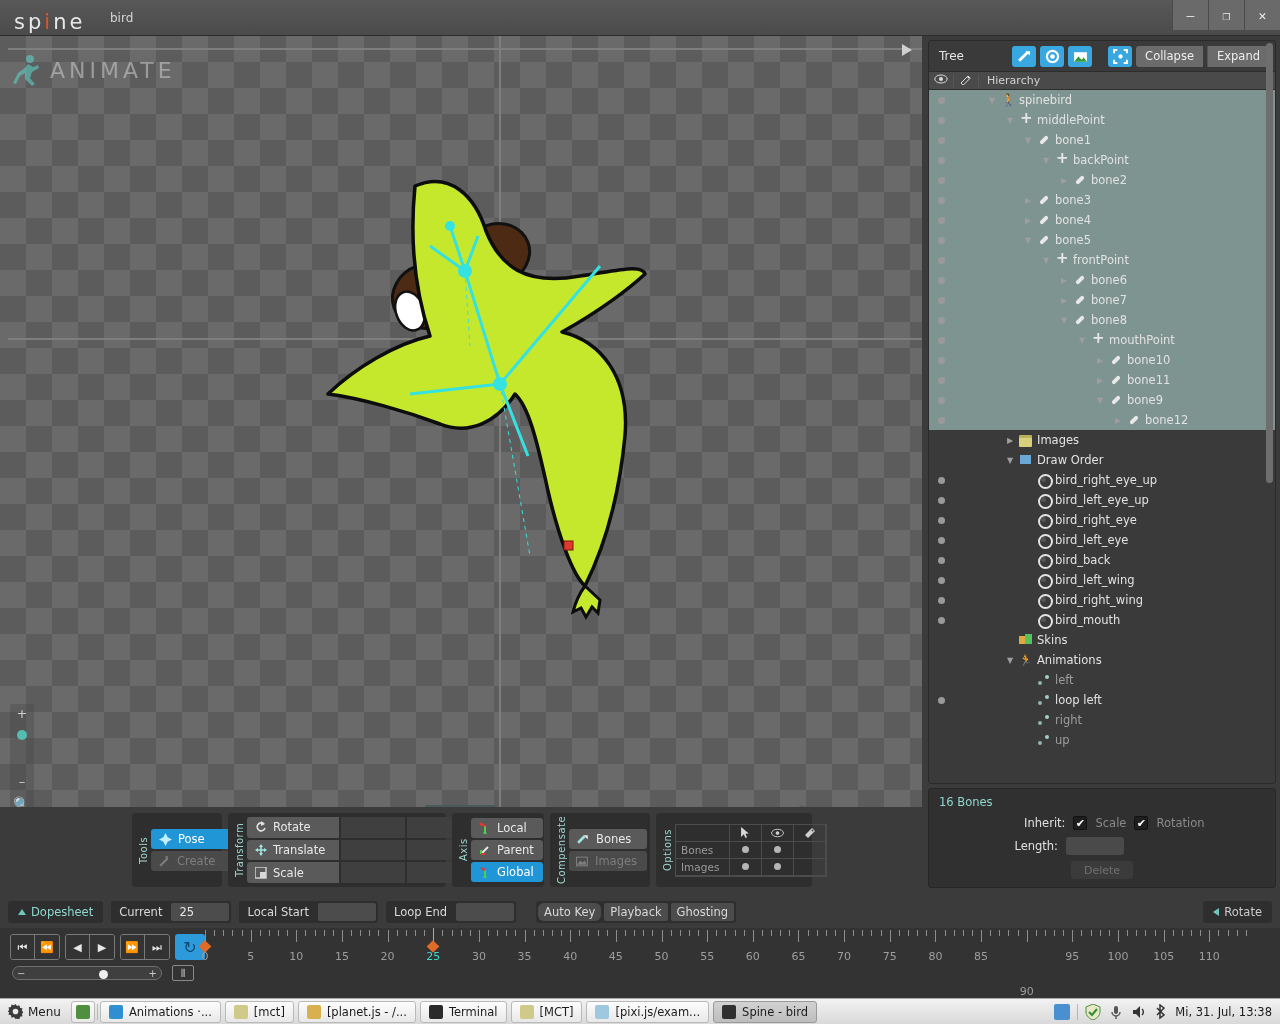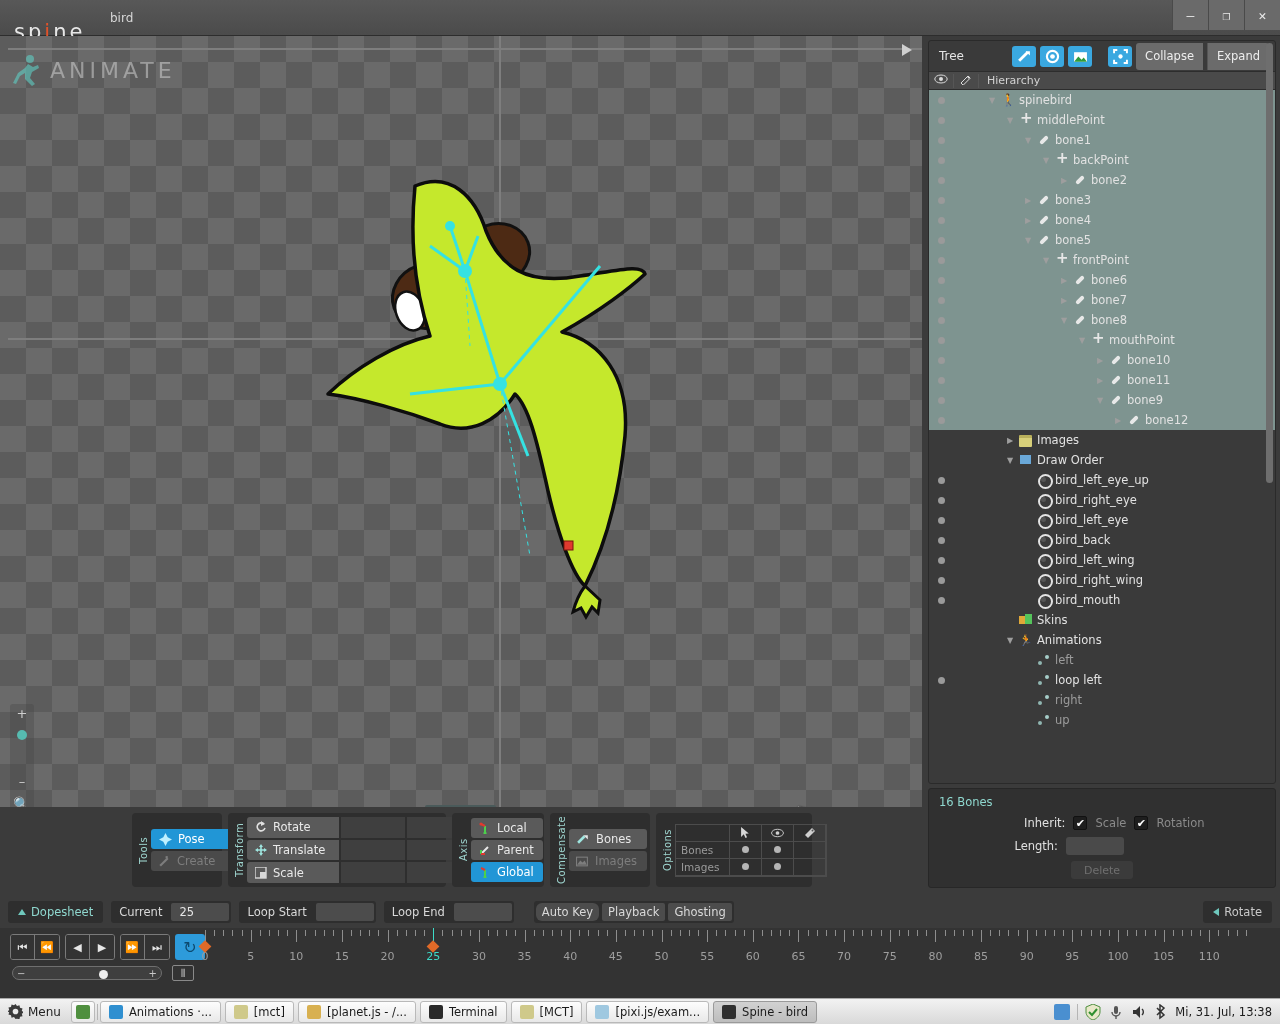--- a/index.html
+++ b/index.html
@@ -2,21 +2,21 @@
 <html><head>
 <meta charset="utf-8">
 <style>
   * { box-sizing: border-box; margin:0; padding:0; }
   html,body{width:1280px;height:1024px;overflow:hidden;background:#3b3b3b;
     font-family:"DejaVu Sans","Liberation Sans",sans-serif;}
 
   
   #titlebar{position:absolute;left:0;top:0;width:1280px;height:36px;
     background:linear-gradient(#585858,#4b4b4b);border-bottom:1px solid #2d2d2d;}
-  #logo{position:absolute;left:14px;top:20px;font-size:21px;letter-spacing:3px;
+  #logo{position:absolute;left:14px;top:10px;font-size:21px;letter-spacing:3px;
     color:#e8e8e8;font-weight:400;}
   #logo .dot{color:#e1522a;}
   #projname{position:absolute;left:110px;top:11px;font-size:12px;color:#d7d7d7;}
   .winbtns{position:absolute;right:0;top:0;height:30px;display:flex;}
   .winbtn{width:36px;height:30px;background:#6a6a6a;border-left:1px solid #4a4a4a;
     color:#ececec;font-size:13px;display:flex;align-items:center;justify-content:center;
     font-family:"DejaVu Sans Mono",monospace;}
 
   
   #viewport{position:absolute;left:0;top:36px;width:922px;height:771px;
@@ -78,21 +78,21 @@
     display:flex;align-items:center;justify-content:center;}
   .optdot{width:7px;height:7px;border-radius:50%;background:#b5b5b5;}
 
   
   #tree{position:absolute;left:928px;top:40px;width:348px;height:744px;background:#3a3a3a;
     border:1px solid #2a2a2a;border-radius:3px;}
   #treehdr{height:30px;display:flex;align-items:center;padding:0 6px;gap:4px;}
   #treehdr .t{color:#e4e4e4;font-size:12px;margin-right:auto;padding-left:4px;}
   .ticon{width:24px;height:21px;border-radius:3px;display:flex;align-items:center;justify-content:center;}
   .ticon.blue{background:#3aa8e0;} .ticon.sep{width:8px;background:none;}
-  .tbtn2{background:#6b6b6b;color:#ededed;font-size:11.5px;padding:3px 9px;height:27px;
+  .tbtn2{background:#6b6b6b;color:#ededed;font-size:11.5px;padding:3px 9px;height:21px;
     display:flex;align-items:center;}
   .tbtn2.l{border-radius:3px 0 0 3px;} .tbtn2.r{border-radius:0 3px 3px 0;border-left:1px solid #555;}
   #treecols{display:flex;height:19px;background:#4a4a4a;border-top:1px solid #2d2d2d;
     border-bottom:1px solid #2d2d2d;font-size:11px;color:#d2d2d2;align-items:center;}
   #treecols .c1{width:24px;text-align:center;}
   #treecols .c2{width:26px;text-align:center;border-left:1px solid #565656;border-right:1px solid #565656;}
   #treecols .c3{padding-left:8px;}
   #treebody{height:689px;overflow:hidden;position:relative;}
   .trow{display:flex;align-items:center;height:20px;font-size:11.5px;color:#e2e2e2;position:relative;}
   .trow.sel{background:#7e9490;}
@@ -687,20 +687,31 @@
         </span>
       </div>
       <div class="trow">
         <span class="eye">
           <span class="eyedot"></span>
         </span>
         <span class="gap"></span>
         <span class="lab" style="padding-left: 44px;">
           <span class="tri"></span>
           <span class="ic ic-slot"></span>
+          <span>bird_right_eye_up</span>
+        </span>
+      </div>
+      <div class="trow">
+        <span class="eye">
+          <span class="eyedot"></span>
+        </span>
+        <span class="gap"></span>
+        <span class="lab" style="padding-left: 44px;">
+          <span class="tri"></span>
+          <span class="ic ic-slot"></span>
           <span>bird_left_eye_up</span>
         </span>
       </div>
       <div class="trow">
         <span class="eye">
           <span class="eyedot"></span>
         </span>
         <span class="gap"></span>
         <span class="lab" style="padding-left: 44px;">
           <span class="tri"></span>
@@ -843,21 +854,21 @@
 <div id="dopebar">
   <div class="dbtn">
     <span class="triU"></span>
     <span style="color:#8fd8cf">Dopesheet</span>
   </div>
   <div class="dgroup">
     <span class="dlab">Current</span>
     <span class="dfield">25</span>
   </div>
   <div class="dgroup">
-    <span class="dlab">Loop Start</span>
+    <span class="dlab">Local Start</span>
     <span class="dfield"></span>
   </div>
   <div class="dgroup">
     <span class="dlab">Loop End</span>
     <span class="dfield"></span>
   </div>
   <div class="dgroup" style="margin-left:12px">
     <span class="dlab" style="background:#4c4c4c;border-radius:6px">Auto Key</span>
     <span class="dlab" style="background:#4c4c4c;border-radius:2px">Playback</span>
     <span class="dlab" style="background:#4c4c4c;border-radius:2px">Ghosting</span>
@@ -1017,21 +1028,21 @@
       <div class="tnum" style="left: 365.2px;">40</div>
       <div class="tnum" style="left: 410.85px;">45</div>
       <div class="tnum" style="left: 456.5px;">50</div>
       <div class="tnum" style="left: 502.15px;">55</div>
       <div class="tnum" style="left: 547.8px;">60</div>
       <div class="tnum" style="left: 593.45px;">65</div>
       <div class="tnum" style="left: 639.1px;">70</div>
       <div class="tnum" style="left: 684.75px;">75</div>
       <div class="tnum" style="left: 730.4px;">80</div>
       <div class="tnum" style="left: 776.05px;">85</div>
-      <div class="tnum" style="left: 821.7px;">90</div>
+      <div class="tnum" style="left: 821.7px; margin-top: 35px;">90</div>
       <div class="tnum" style="left: 867.35px;">95</div>
       <div class="tnum" style="left: 913px;">100</div>
       <div class="tnum" style="left: 958.65px;">105</div>
       <div class="tnum" style="left: 1004.3px;">110</div>
       <div id="playhead" style="left: 228.25px;"></div>
       <div class="keyd" style="left: 0px;"></div>
       <div class="keyd" style="left: 228.25px;"></div>
     </div>
   <div id="tlscroll"></div>
 </div>

